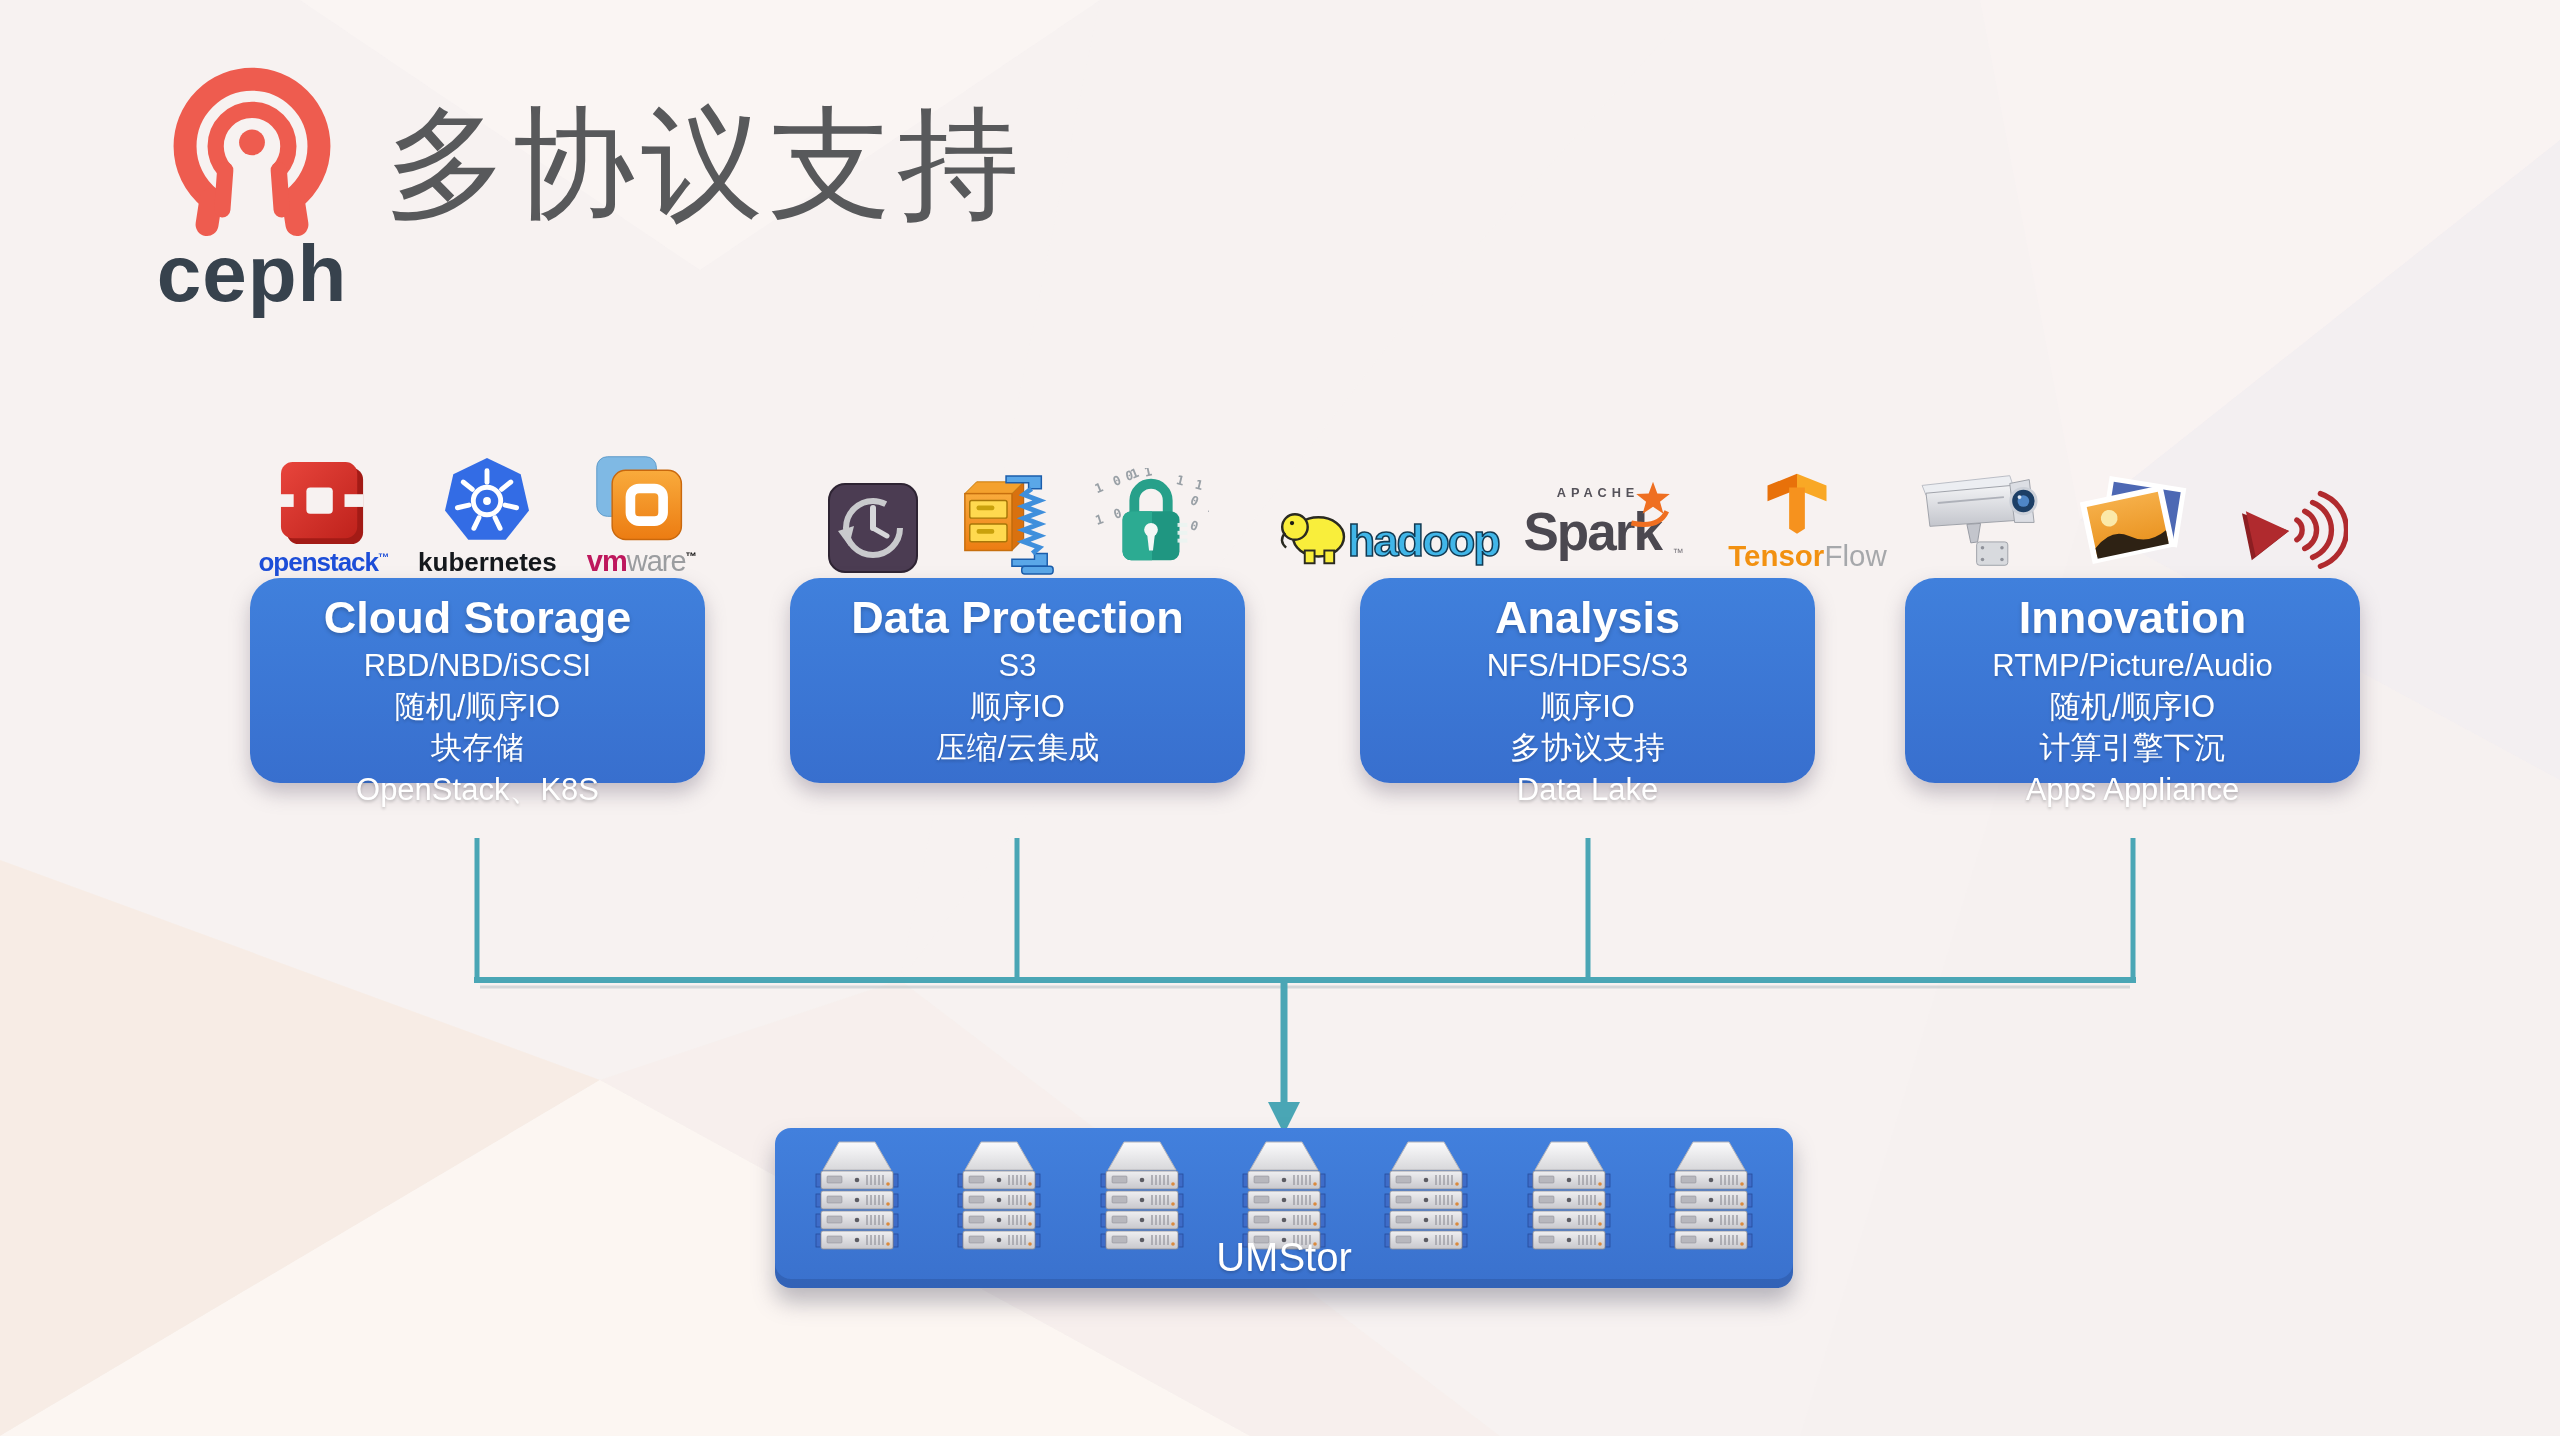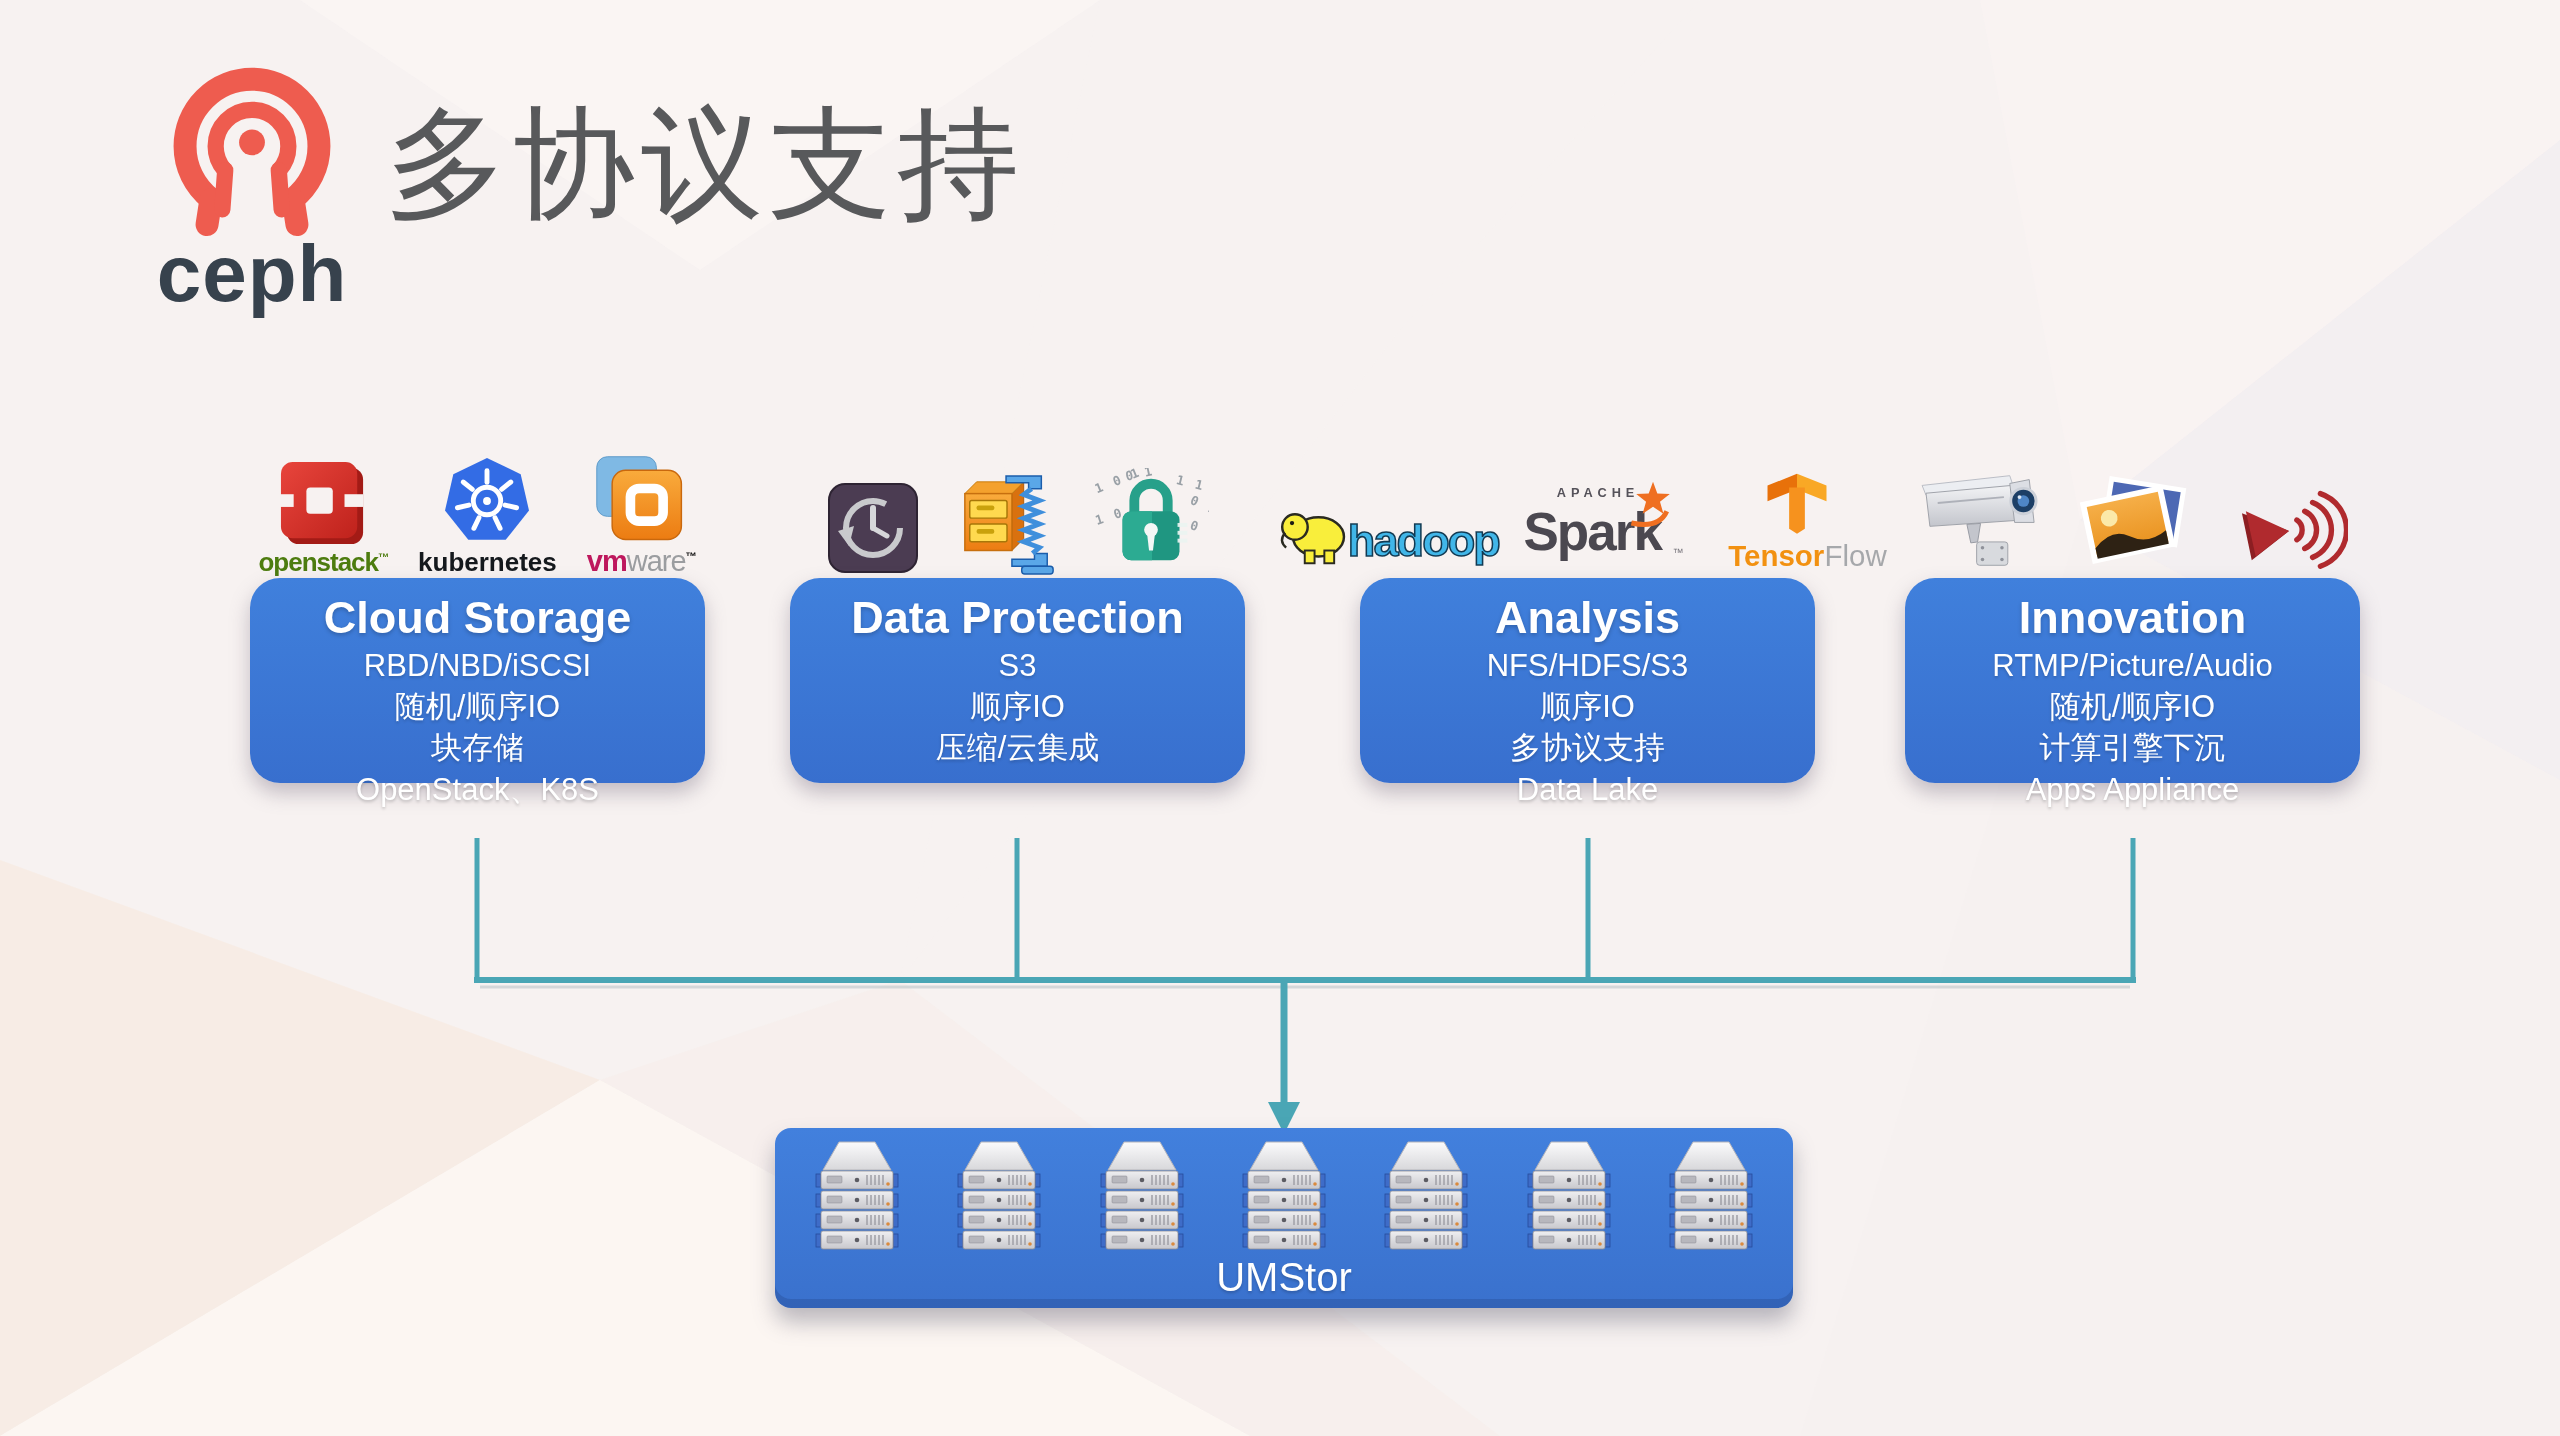--- a/index.html
+++ b/index.html
@@ -16,42 +16,42 @@
   
   .icon-row{position:absolute;top:444px;width:620px;height:132px;display:flex;
             justify-content:center;align-items:flex-end;z-index:2;}
   .icon-row.r1{left:167px;gap:30px;}
   .icon-row.r2{left:707px;gap:36px;}
   .icon-row.r3{left:1277px;gap:12px;}
   .icon-row.r4{left:1822px;gap:30px;}
   .icon{display:flex;flex-direction:column;align-items:center;}
   .icon svg{display:block;}
   .icon-label{white-space:nowrap;line-height:1.05;margin-top:2px;}
-  .lbl-openstack{font-size:26px;font-weight:700;color:#4d7c0f;letter-spacing:-1px;}
+  .lbl-openstack{font-size:26px;font-weight:700;color:#1d4ed8;letter-spacing:-1px;}
   .lbl-kubernetes{font-size:26px;font-weight:700;color:#15191d;}
   .lbl-vmware{font-size:29px;font-weight:700;letter-spacing:-1px;}
   .lbl-vmware .vm{color:#be185d;}
   .lbl-vmware .ware{color:#9b9da0;font-weight:400;}
   sup.tm{font-size:11px;vertical-align:super;color:inherit;}
 
   
   .card{position:absolute;top:578px;width:455px;height:205px;border-radius:30px;
         background:linear-gradient(180deg,#4080dc 0%,#386fce 100%);
         box-shadow:0 10px 20px rgba(110,100,120,.38);
         color:#fff;text-align:center;z-index:2;}
   .card.c1{left:250px;} .card.c2{left:790px;} .card.c3{left:1360px;} .card.c4{left:1905px;}
   .card-title{margin-top:13px;font-size:45px;font-weight:700;line-height:1.2;
               text-shadow:0 2px 4px rgba(0,0,0,.22);}
   .card-line{font-size:31px;line-height:1.33;text-shadow:0 2px 3px rgba(0,0,0,.18);}
 
   
   .connectors{position:absolute;left:0;top:0;z-index:1;}
 
   
-  .umstor{position:absolute;left:775px;top:1128px;width:1018px;height:180px;border-radius:16px;
+  .umstor{position:absolute;left:775px;top:1128px;width:1018px;height:160px;border-radius:16px;
           background:linear-gradient(180deg,#4280dd 0%,#3a71cd 100%);
           box-shadow:0 14px 22px rgba(90,90,110,.4), inset 0 -9px 0 rgba(15,35,85,.18);
           z-index:2;}
   .servers{display:flex;justify-content:space-between;padding:12px 34px 0 34px;}
   .server{width:96px;height:112px;}
   .umstor-label{position:absolute;left:0;right:0;bottom:8px;text-align:center;color:#fff;
                 font-size:40px;text-shadow:0 2px 3px rgba(0,0,0,.2);}
 </style>
 </head>
 <body>

